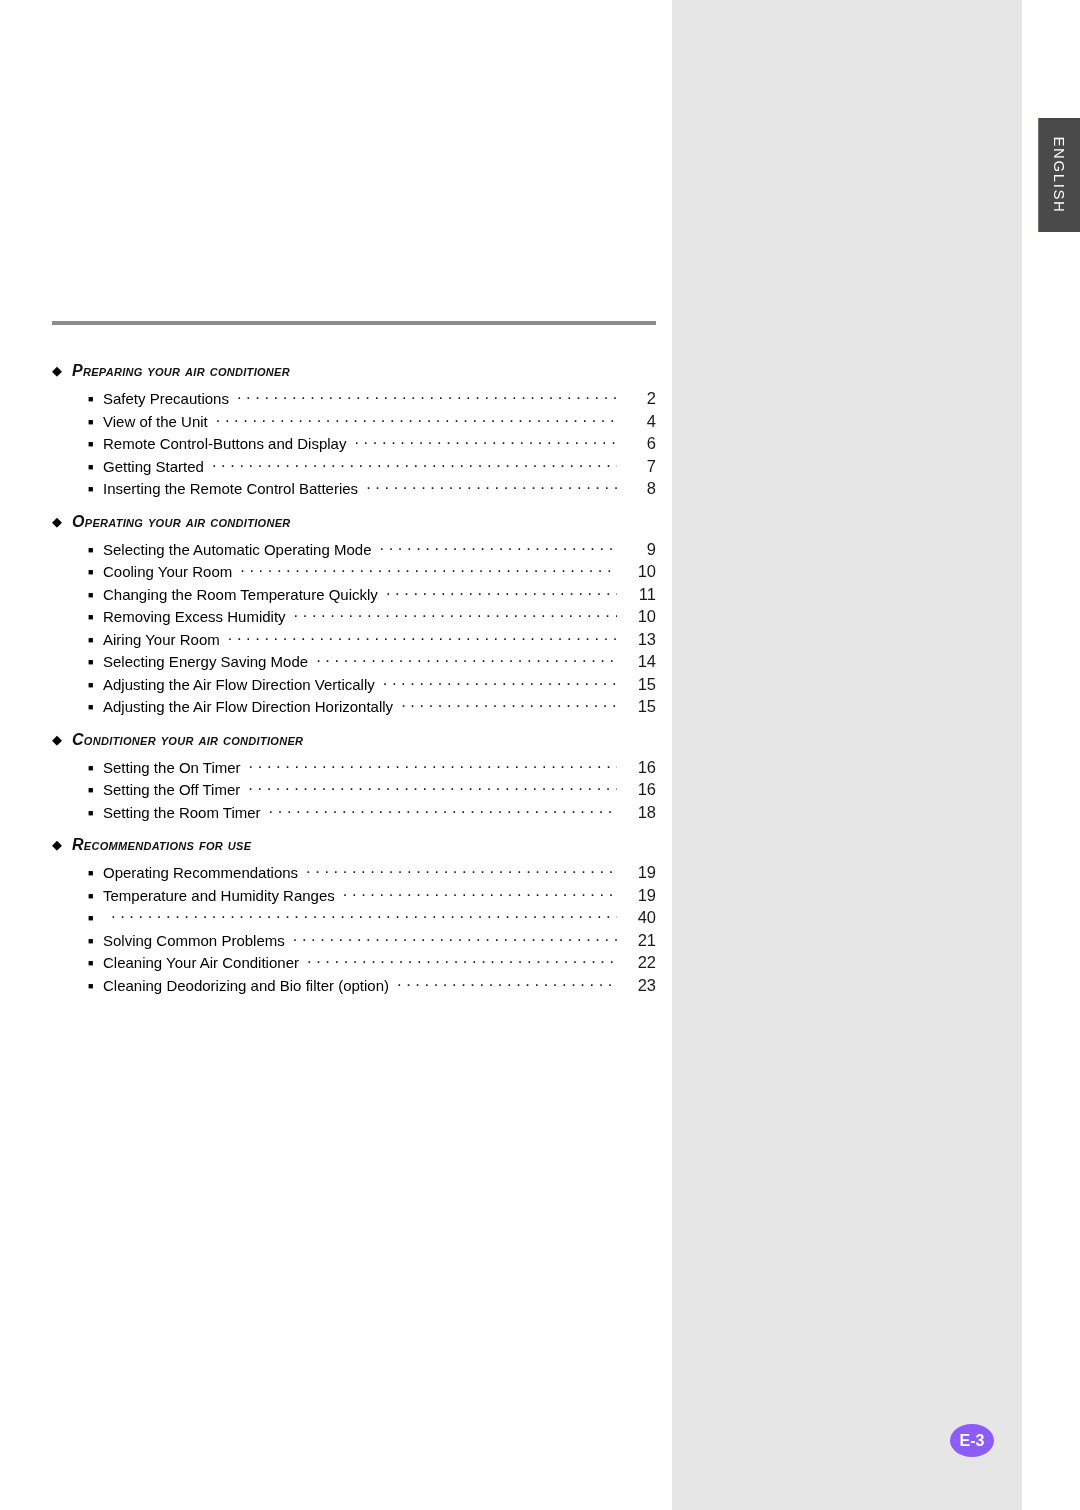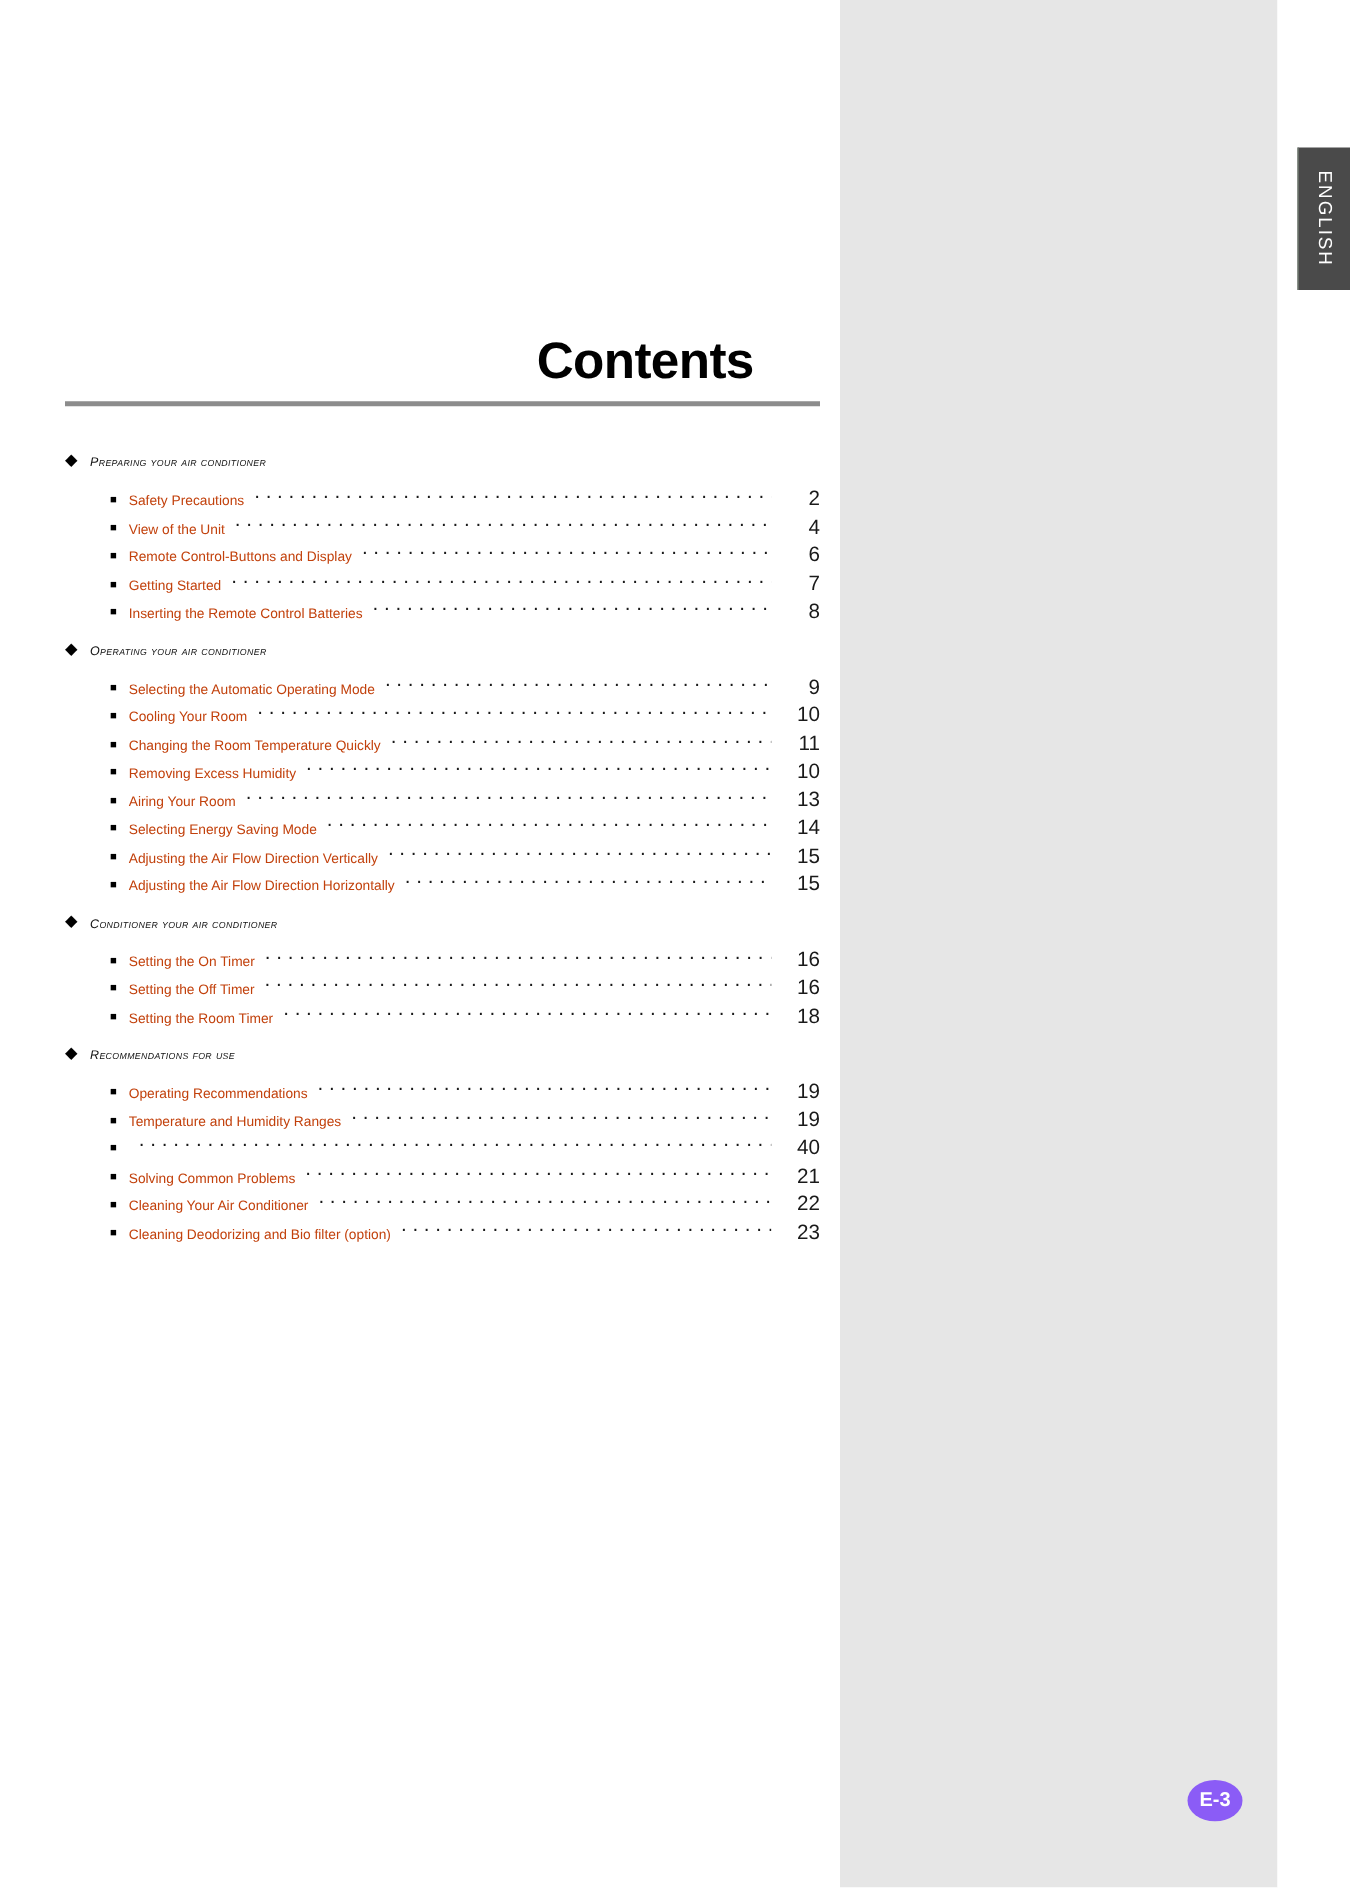--- a/index.html
+++ b/index.html
@@ -132,22 +132,22 @@
   .diamond-icon {
     width: 20px;
     flex: 0 0 20px;
     font-size: 13px;
     line-height: 13px;
     color: #000000;
     position: relative;
     top: -1px;
   }
   .section-heading-label {
-    font-size: 10px;
-    font-weight: 400;
+    font-size: 16px;
+    font-weight: 700;
     font-style: italic;
     font-variant: small-caps;
     letter-spacing: 0.3px;
     color: #111111;
     font-family: "Liberation Sans", sans-serif;
   }
 
   .toc-entry {
     display: flex;
     align-items: baseline;
@@ -158,22 +158,22 @@
   .square-icon {
     flex: 0 0 15px;
     width: 15px;
     font-size: 9px;
     line-height: 9px;
     color: #000000;
     position: relative;
     top: -2px;
   }
   .entry-label {
-    font-size: 11px;
-    color: #c2410c;
+    font-size: 15px;
+    color: #000000;
     white-space: nowrap;
     font-family: "Liberation Sans", sans-serif;
   }
   .leader {
     flex: 1 1 auto;
     margin: 0 5px 0 8px;
     position: relative;
     overflow: hidden;
     height: 16px;
     color: #1a1a1a;
@@ -201,21 +201,20 @@
 
 <div class="page-root">
 
   <div class="gray-panel"></div>
   <div class="white-margin"></div>
 
   <div class="lang-tab">
     <span class="lang-tab-label">ENGLISH</span>
   </div>
 
-  <div class="page-title">Contents</div>
 
   <div class="title-rule"></div>
 
   <div class="toc" id="toc-root">
       <div class="toc-section">
         <div class="section-heading">
           <span class="diamond-icon">◆</span>
           <span class="section-heading-label">Preparing your air conditioner</span>
         </div>
         <div class="toc-entry">

